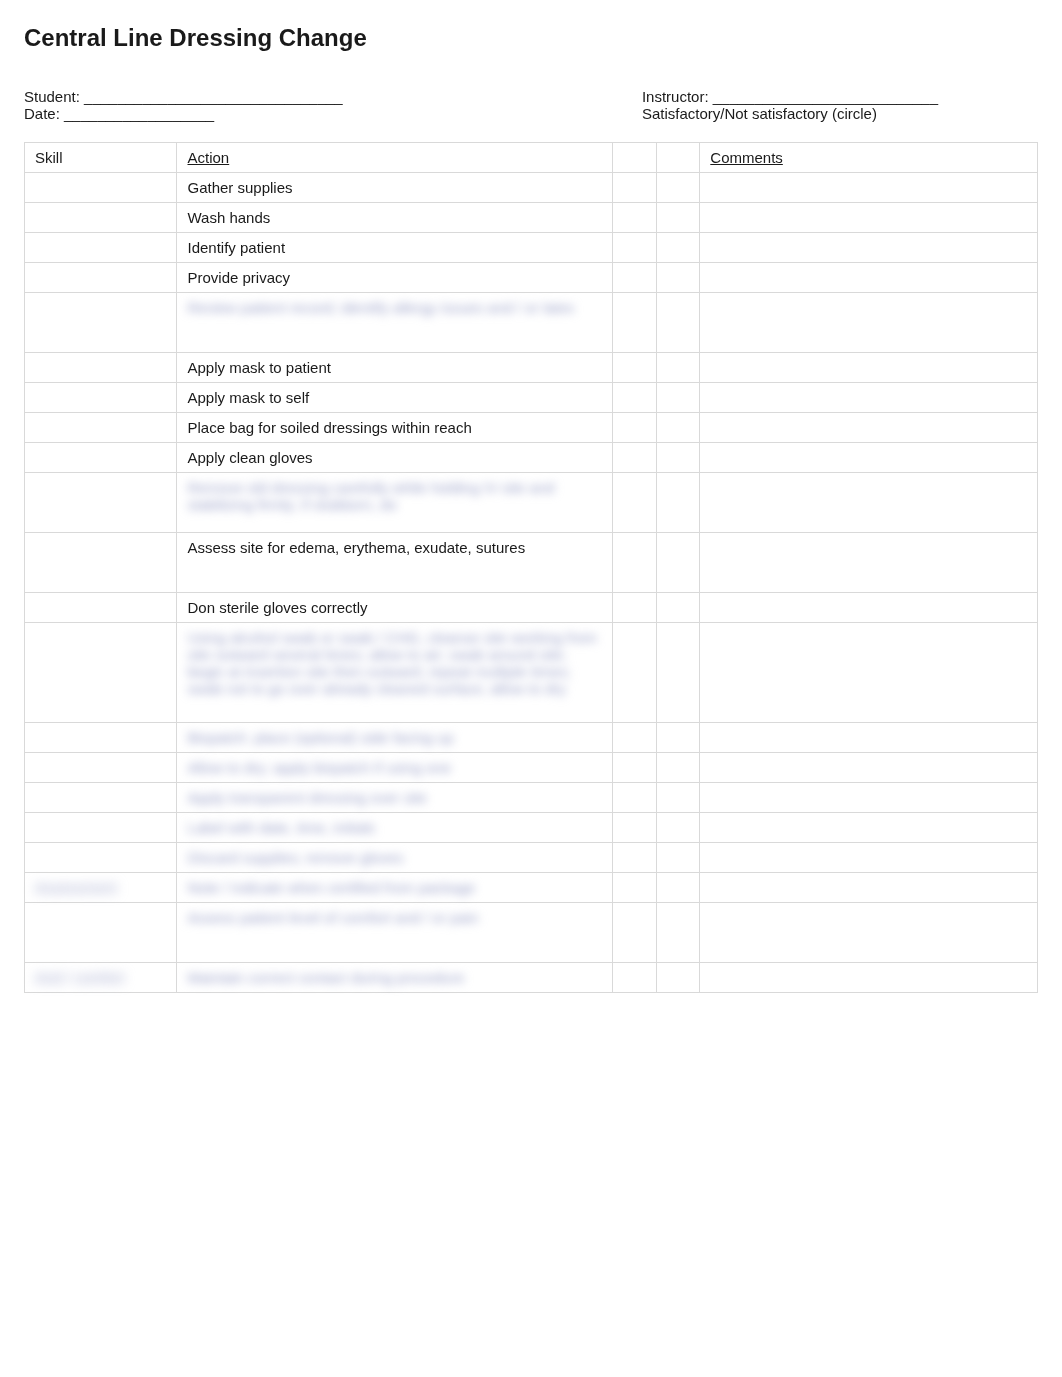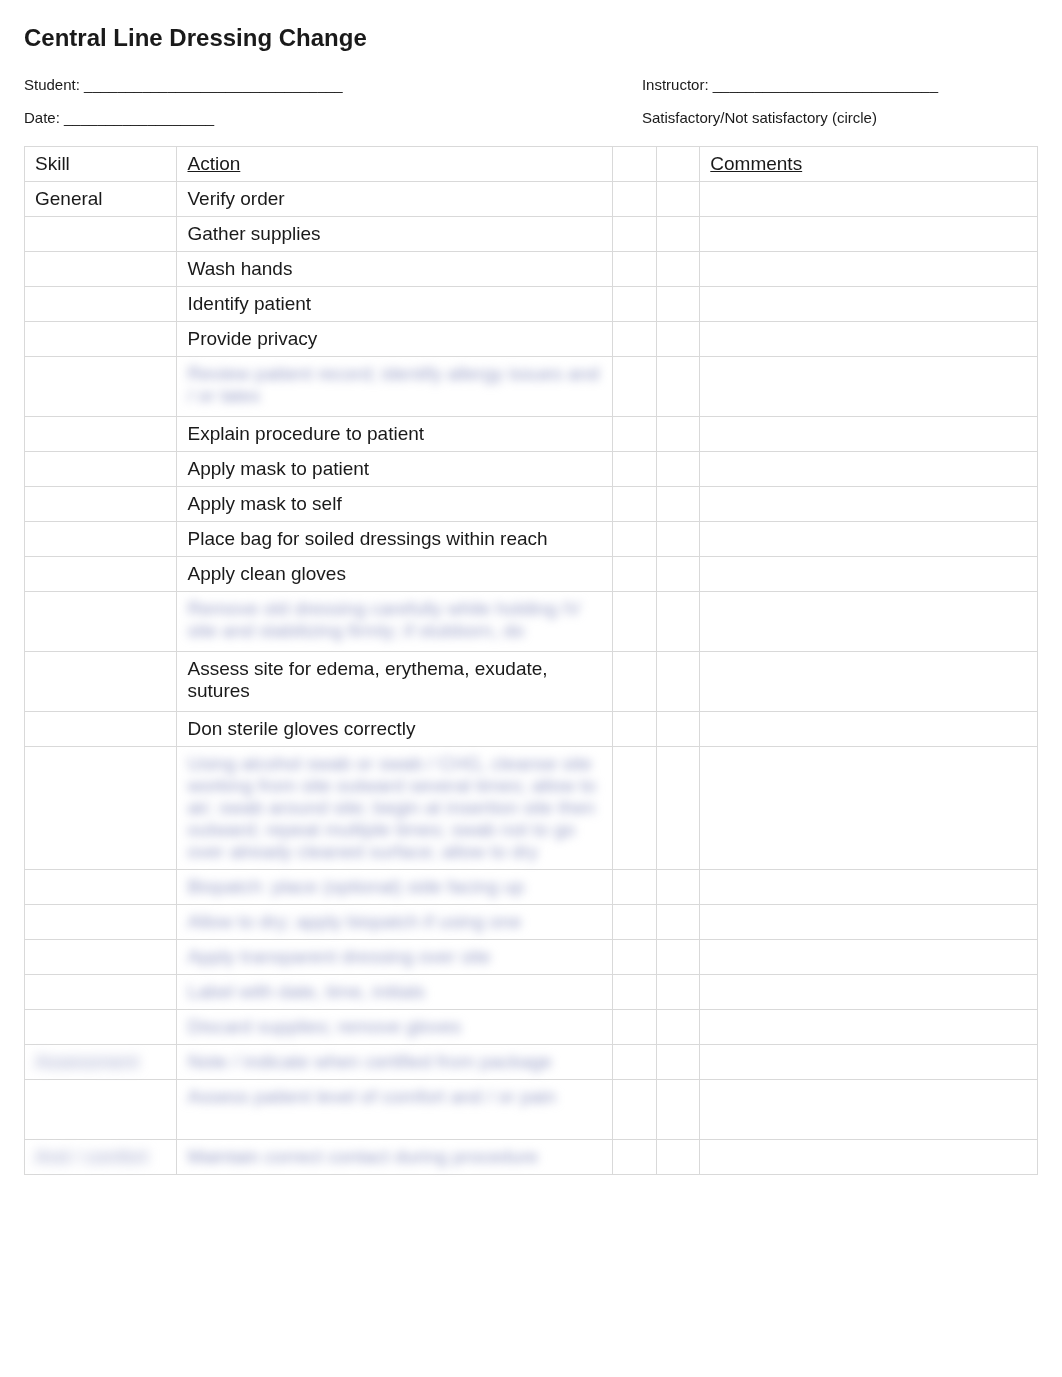--- a/index.html
+++ b/index.html
@@ -10,40 +10,40 @@
     body {
       font-family: Arial, Helvetica, sans-serif;
       background: #ffffff;
       padding: 24px;
       width: 1062px;
       color: #1a1a1a;
     }
     .title {
       font-size: 24px;
       font-weight: 700;
-      margin-bottom: 24px;
+      margin-bottom: 36px;
     }
     .header-fields {
       display: flex;
       justify-content: space-between;
       margin-bottom: 20px;
       font-size: 15px;
     }
     .header-col {
       display: flex;
       flex-direction: column;
-      gap: 16px;
+      gap: 0;
     }
     .header-col.right {
       margin-right: 100px;
     }
     table.skills {
       width: 100%;
       border-collapse: collapse;
-      font-size: 19px;
+      font-size: 15px;
     }
     table.skills th,
     table.skills td {
       border: 1px solid #d9d9d9;
       padding: 6px 10px;
       vertical-align: top;
       text-align: left;
     }
     table.skills th {
       background: #fff;
@@ -104,27 +104,20 @@
   <thead>
     <tr class="header-row">
       <th class="col-skill">Skill</th>
       <th class="col-action">Action</th>
       <th class="col-sat"></th>
       <th class="col-sat"></th>
       <th class="col-comments">Comments</th>
     </tr>
   </thead>
   <tbody id="skills-body">
-  <tr>
-        <td>General</td>
-        <td>Verify order</td>
-        <td></td>
-        <td></td>
-        <td></td>
-      </tr>
       <tr>
         <td></td>
         <td>Gather supplies</td>
         <td></td>
         <td></td>
         <td></td>
       </tr>
       <tr>
         <td></td>
         <td>Wash hands</td>
@@ -142,27 +135,20 @@
       <tr>
         <td></td>
         <td>Provide privacy</td>
         <td></td>
         <td></td>
         <td></td>
       </tr>
       <tr class="tall-row">
         <td></td>
         <td class="blurred">Review patient record; identify allergy issues and / or latex</td>
-        <td></td>
-        <td></td>
-        <td></td>
-      </tr>
-      <tr>
-        <td></td>
-        <td>Explain procedure to patient</td>
         <td></td>
         <td></td>
         <td></td>
       </tr>
       <tr>
         <td></td>
         <td>Apply mask to patient</td>
         <td></td>
         <td></td>
         <td></td>

